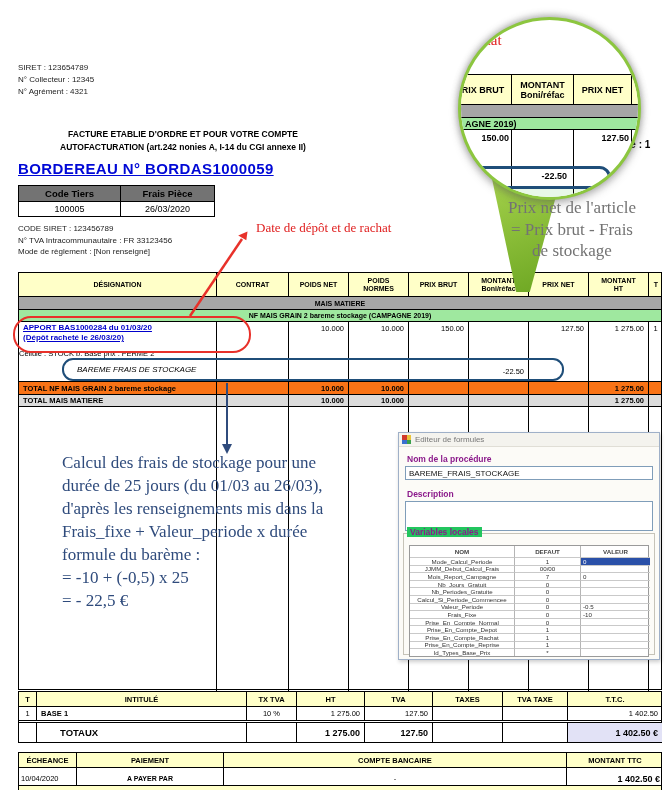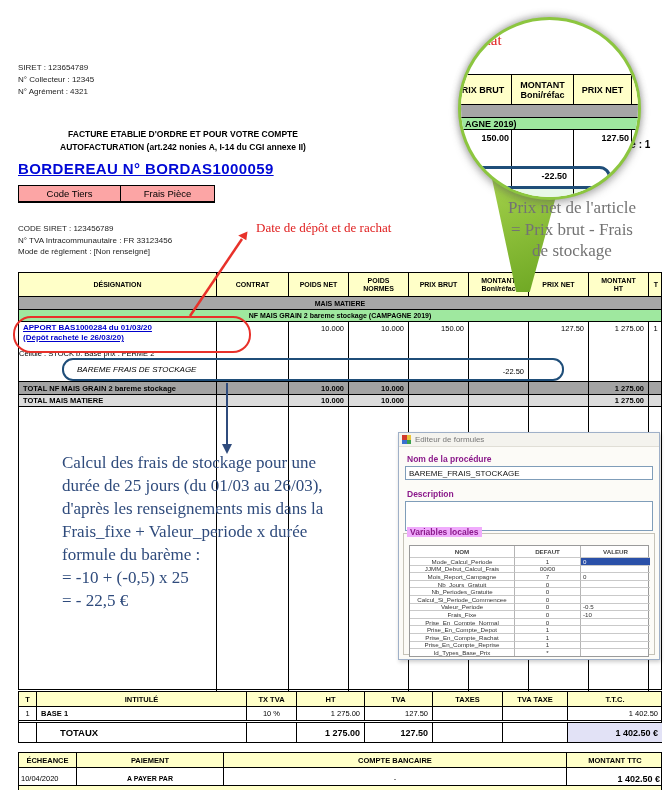--- a/index.html
+++ b/index.html
@@ -15,21 +15,21 @@
   #facture{left:16px;top:128px;width:334px;text-align:center;font-weight:bold;font-size:8.5px;line-height:13px}
   #bordereau-title{left:18px;top:160px;font-size:15px;font-weight:bold;color:#0008d6;
                    text-decoration:underline;letter-spacing:.4px;cursor:pointer}
   #page-label{left:612px;top:139px;font-weight:bold;font-size:10px}
 
   
   #tiers{left:18px;top:185px;width:197px;border:1px solid #000;font-size:9px}
   #tiers .tr{display:grid;grid-template-columns:101px 94px}
   #tiers .tr>div{border-left:1px solid #000;text-align:center;padding:2px 0}
   #tiers .tr>div:first-child{border-left:none}
-  #tiers .th{background:#fca5a5;font-weight:normal;font-size:9.5px;border-bottom:1px solid #000}
+  #tiers .th{background:#737373;font-weight:bold;font-size:9.5px;border-bottom:1px solid #000}
   #fiscal{left:18px;top:223px;font-size:8px;line-height:11.5px;color:#222}
 
   
   .serif{font-family:"Liberation Serif",serif}
   #red-note{left:256px;top:220px;font-size:13px;color:#e02020;z-index:5}
   #green-note{left:487px;top:197px;width:170px;text-align:center;font-weight:normal;
               font-size:17px;line-height:21.5px;color:#737373;z-index:8}
   #blue-calc{left:62px;top:451px;font-size:17px;line-height:23px;color:#2f4b7c;z-index:4}
   #red-oval{left:13px;top:316px;width:238px;height:37px;border:2.5px solid #e8312a;
             border-radius:18px;z-index:5;pointer-events:none}
@@ -52,39 +52,39 @@
   .vlines{background-image:linear-gradient(#000,#000),linear-gradient(#000,#000),linear-gradient(#000,#000),linear-gradient(#000,#000),linear-gradient(#000,#000),linear-gradient(#000,#000),linear-gradient(#000,#000),linear-gradient(#000,#000);
           background-repeat:no-repeat;background-size:1px 100%;
           background-position:197px 0,269px 0,329px 0,389px 0,449px 0,509px 0,569px 0,629px 0}
   #mt-body .num,#mt-body .txt{position:absolute}
   .link{color:#0000cc;font-weight:bold;font-size:8px;text-decoration:underline;cursor:pointer}
   .num{text-align:right;width:55px;font-size:7.5px}
   .mt-total{height:13px;border-top:1px solid #000;font-weight:bold}
   .mt-total>div{font-size:7.5px}
   .mt-total .lbl{padding-left:4px}
   .mt-total .n{justify-content:flex-end;padding-right:4px}
-  #mt-total-nf{background:#a3a3a3}
+  #mt-total-nf{background:#f97316}
   #mt-total-mm{background:#dcdcdc;border-bottom:1px solid #000}
   #mt-empty{height:284px}
 
   
   #dialog{left:398px;top:432px;width:262px;height:228px;background:#fcfbf7;
           border:1px solid #9fb0c8;box-shadow:1px 2px 4px rgba(0,0,0,.2);z-index:4;font-size:8px}
   #dlg-titlebar{position:absolute;left:0;top:0;right:0;height:14px;background:#f4f3ee;
                 border-bottom:1px solid #e0ded6;display:flex;align-items:center;cursor:default}
   #dlg-icon{width:9px;height:9px;margin:0 4px 0 3px;display:grid;grid-template-columns:1fr 1fr;grid-template-rows:1fr 1fr}
   #dlg-icon i{display:block}
   #dlg-title{color:#777;font-size:8px}
   .dlg-label{position:absolute;left:8px;font-weight:bold;font-size:8.5px;color:#8b1a8b}
   #dlg-proc-input{position:absolute;left:6px;top:33px;width:248px;height:14px;
                   border:1px solid #7f9db9;background:#fff;font-family:"Liberation Sans",sans-serif;
                   font-size:8px;padding:1px 0 0 3px;color:#111}
   #dlg-desc-box{position:absolute;left:6px;top:68px;width:248px;height:30px;border:1px solid #7f9db9;background:#fff}
   #dlg-fieldset{position:absolute;left:4px;top:100px;width:252px;height:122px;border:1px solid #c6c3b8}
-  #dlg-vars-label{top:94px;background:#f0abfc;padding:0 3px;z-index:1}
+  #dlg-vars-label{top:94px;background:#22c55e;padding:0 3px;z-index:1}
   #vars-table{position:absolute;left:10px;top:112px;width:240px;border:1px solid #9a9a9a;
               background:#fff;font-size:6.2px;color:#333}
   .vr{display:grid;grid-template-columns:104px 66px 70px;height:7.6px}
   .vr>div{border-left:1px solid #b5b5b5;border-top:1px solid #c9c9c9;display:flex;align-items:center;
           justify-content:center;overflow:hidden;white-space:nowrap}
   .vr>div:first-child{border-left:none}
   .vr.vh>div{border-top:none;font-weight:bold;height:11px;color:#444}
   .vr.vh{height:11px}
   .vv{justify-content:flex-start !important;padding-left:2px}
   .sel{background:#2a50a8;color:#fff}
@@ -159,20 +159,24 @@
 
   <div class="abs" id="bordereau-title">BORDEREAU N° BORDAS1000059</div>
 
   <div class="abs" id="page-label">Page : 1</div>
 
   <div class="abs" id="tiers">
     <div class="tr th">
       <div>Code Tiers</div>
       <div>Frais Pièce</div>
     </div>
+    <div class="tr">
+      <div>100005</div>
+      <div>26/03/2020</div>
+    </div>
   </div>
 
   <div class="abs" id="fiscal">
     <div>CODE SIRET :  123456789</div>
     <div>N° TVA Intracommunautaire :  FR 33123456</div>
     <div>Mode de règlement :  [Non renseigné]</div>
   </div>
 
   <div class="abs serif" id="red-note">Date de dépôt et de rachat</div>
 

